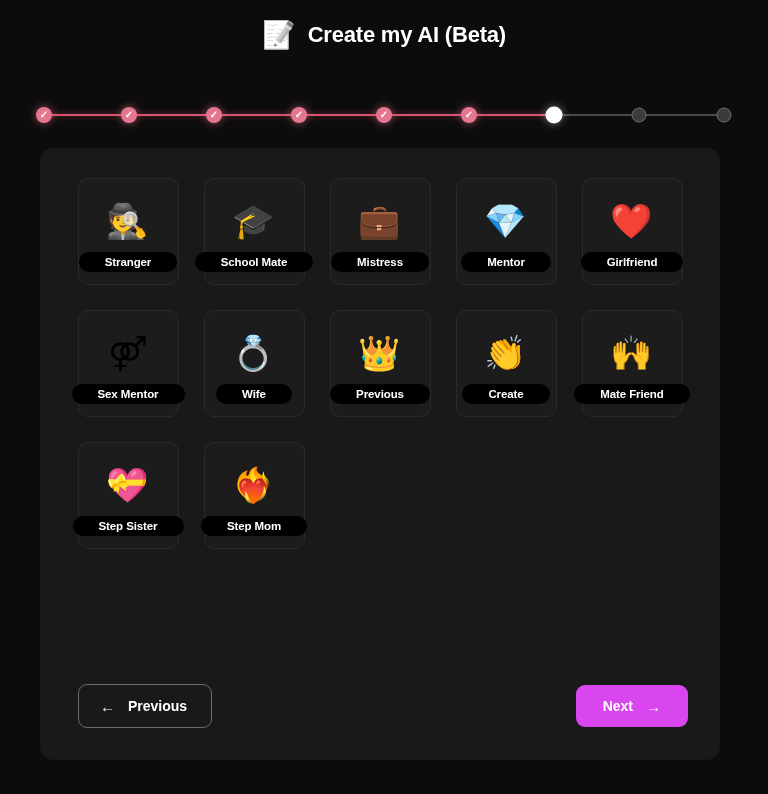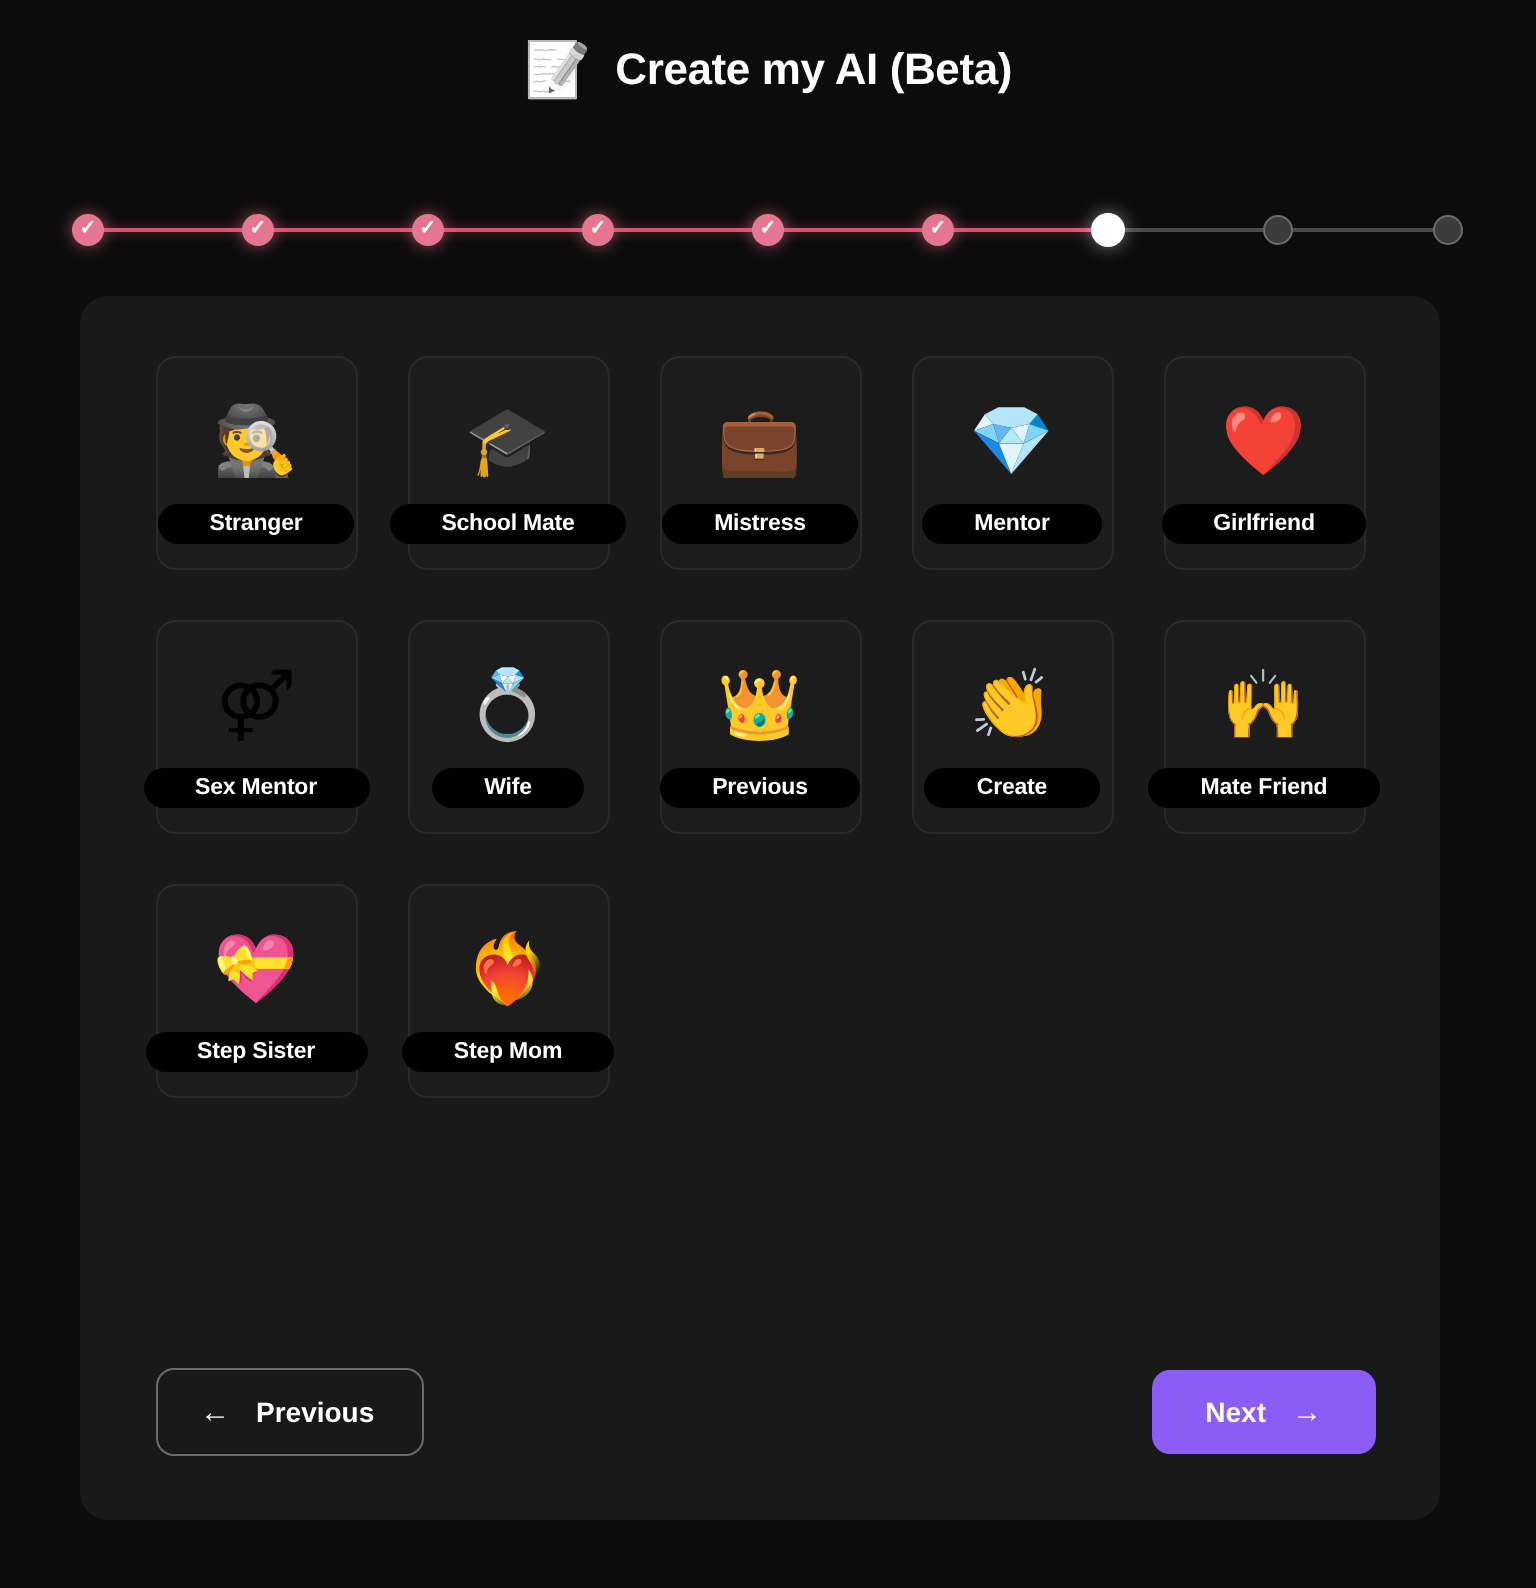--- a/index.html
+++ b/index.html
@@ -173,21 +173,21 @@
     cursor: pointer;
     color: #ffffff;
   }
   .btn-prev {
     border: 1px solid #6a6a6a;
     background: transparent;
     padding: 13px 24px 13px 21px;
   }
   .btn-next {
     border: none;
-    background: #8b5cf6;
+    background: #d946ef;
     padding: 13px 27px;
   }
   .arrow { font-size: 15px; line-height: 1; }
 </style>
 </head>
 <body>
 
 <div id="app">
 
   <div class="title-row">

